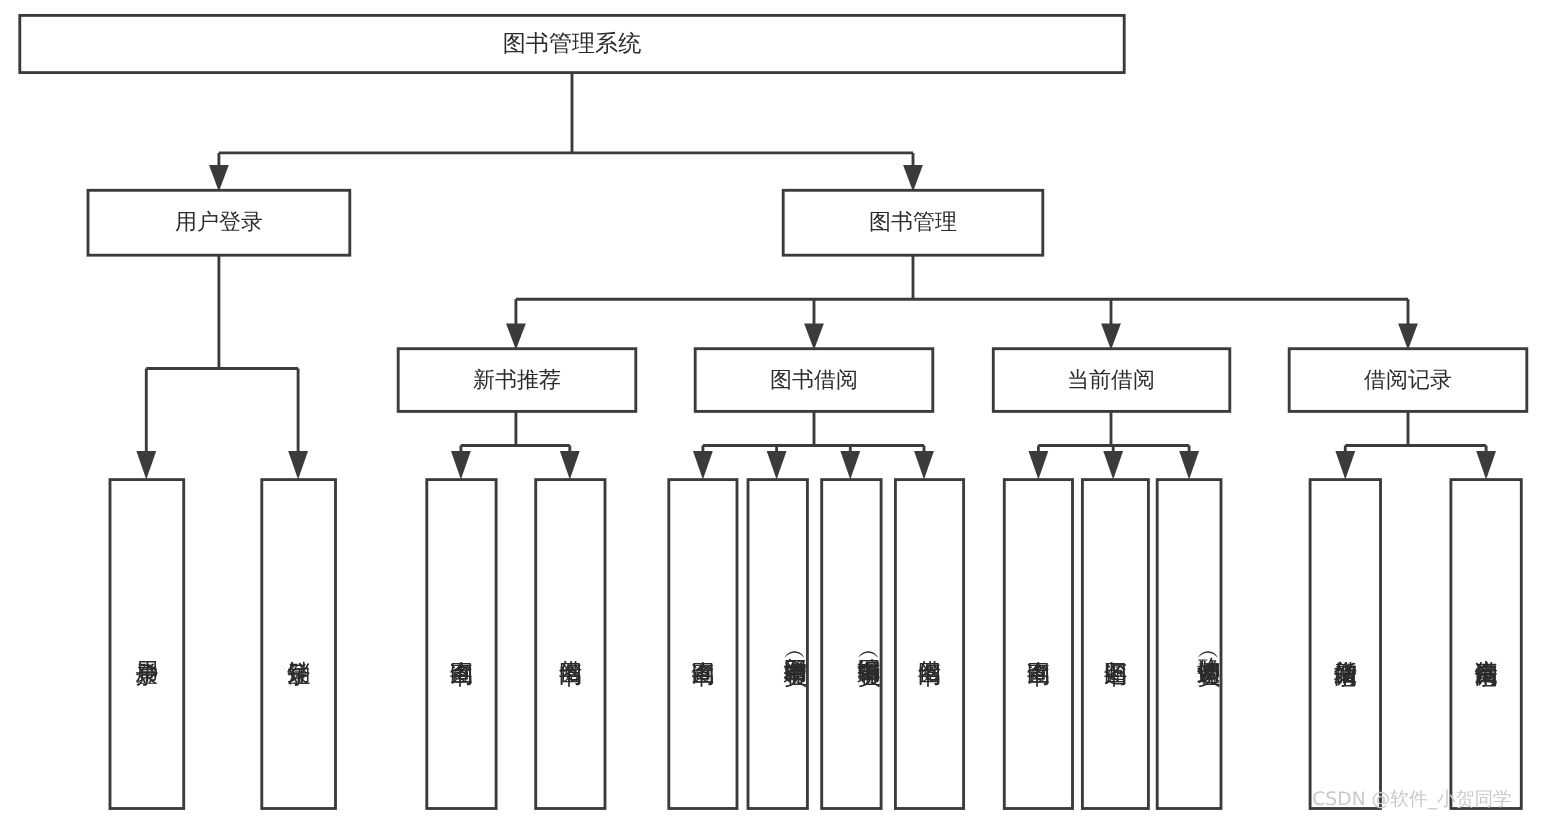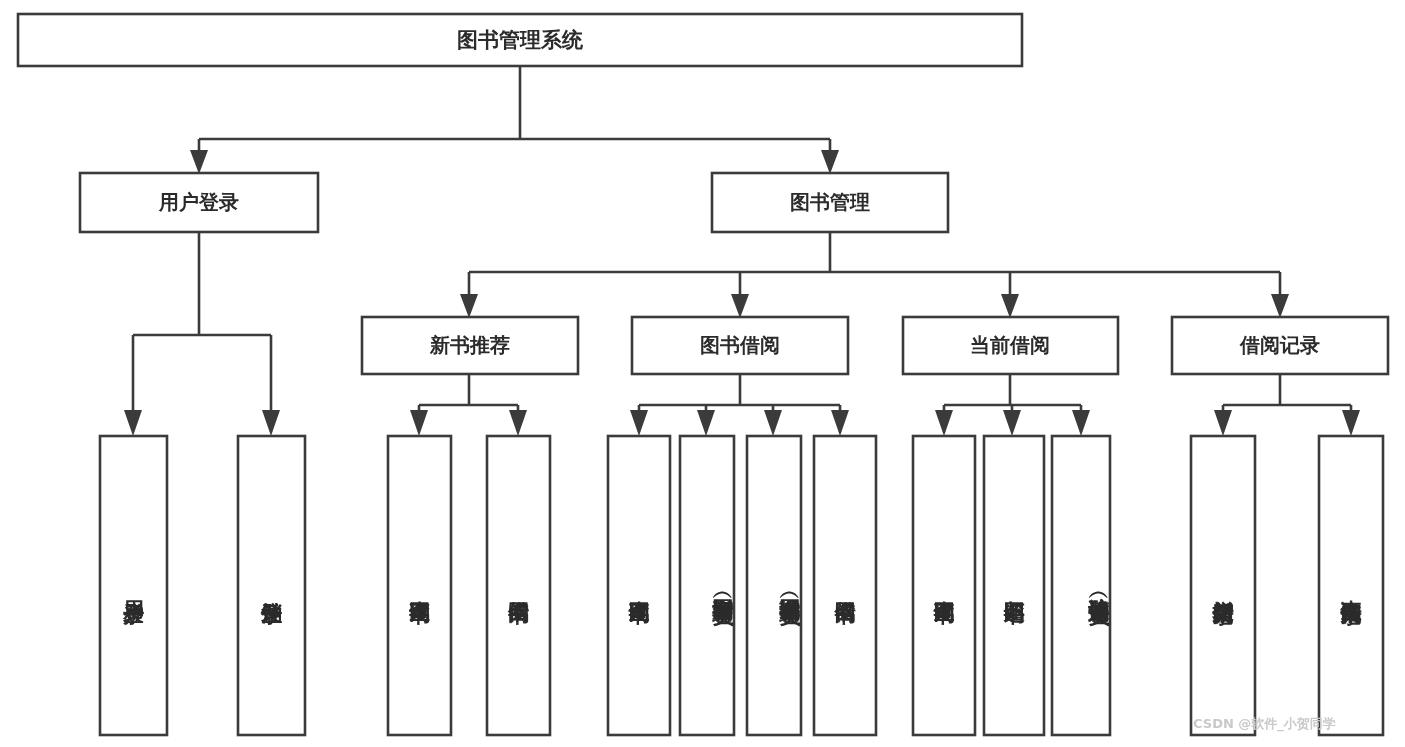--- a/index.html
+++ b/index.html
@@ -12,21 +12,20 @@
     width: 1405px;
     height: 747px;
     font-family: "DejaVu Sans", "Liberation Sans", sans-serif;
     overflow: hidden;
     position: relative;
   }
   #diagram-root {
     position: relative;
     width: 1375px;
     height: 747px;
-    font-weight: bold;
   }
   svg.diagram {
     position: absolute;
     top: 0;
     left: 0;
     width: 1405px;
     height: 747px;
     display: block;
   }
   .node-rect {
@@ -68,21 +67,21 @@
     align-items: center;
     justify-content: center;
     text-align: center;
     white-space: nowrap;
     pointer-events: none;
     user-select: none;
   }
   .watermark {
     position: absolute;
     font-family: "DejaVu Sans", "Liberation Sans", sans-serif;
-    font-size: 13px;
+    font-size: 17px;
     color: #c9c9c9;
     white-space: nowrap;
     user-select: none;
     text-align: right;
   }
 </style>
 </head>
 <body>
 
 <div id="diagram-root">

